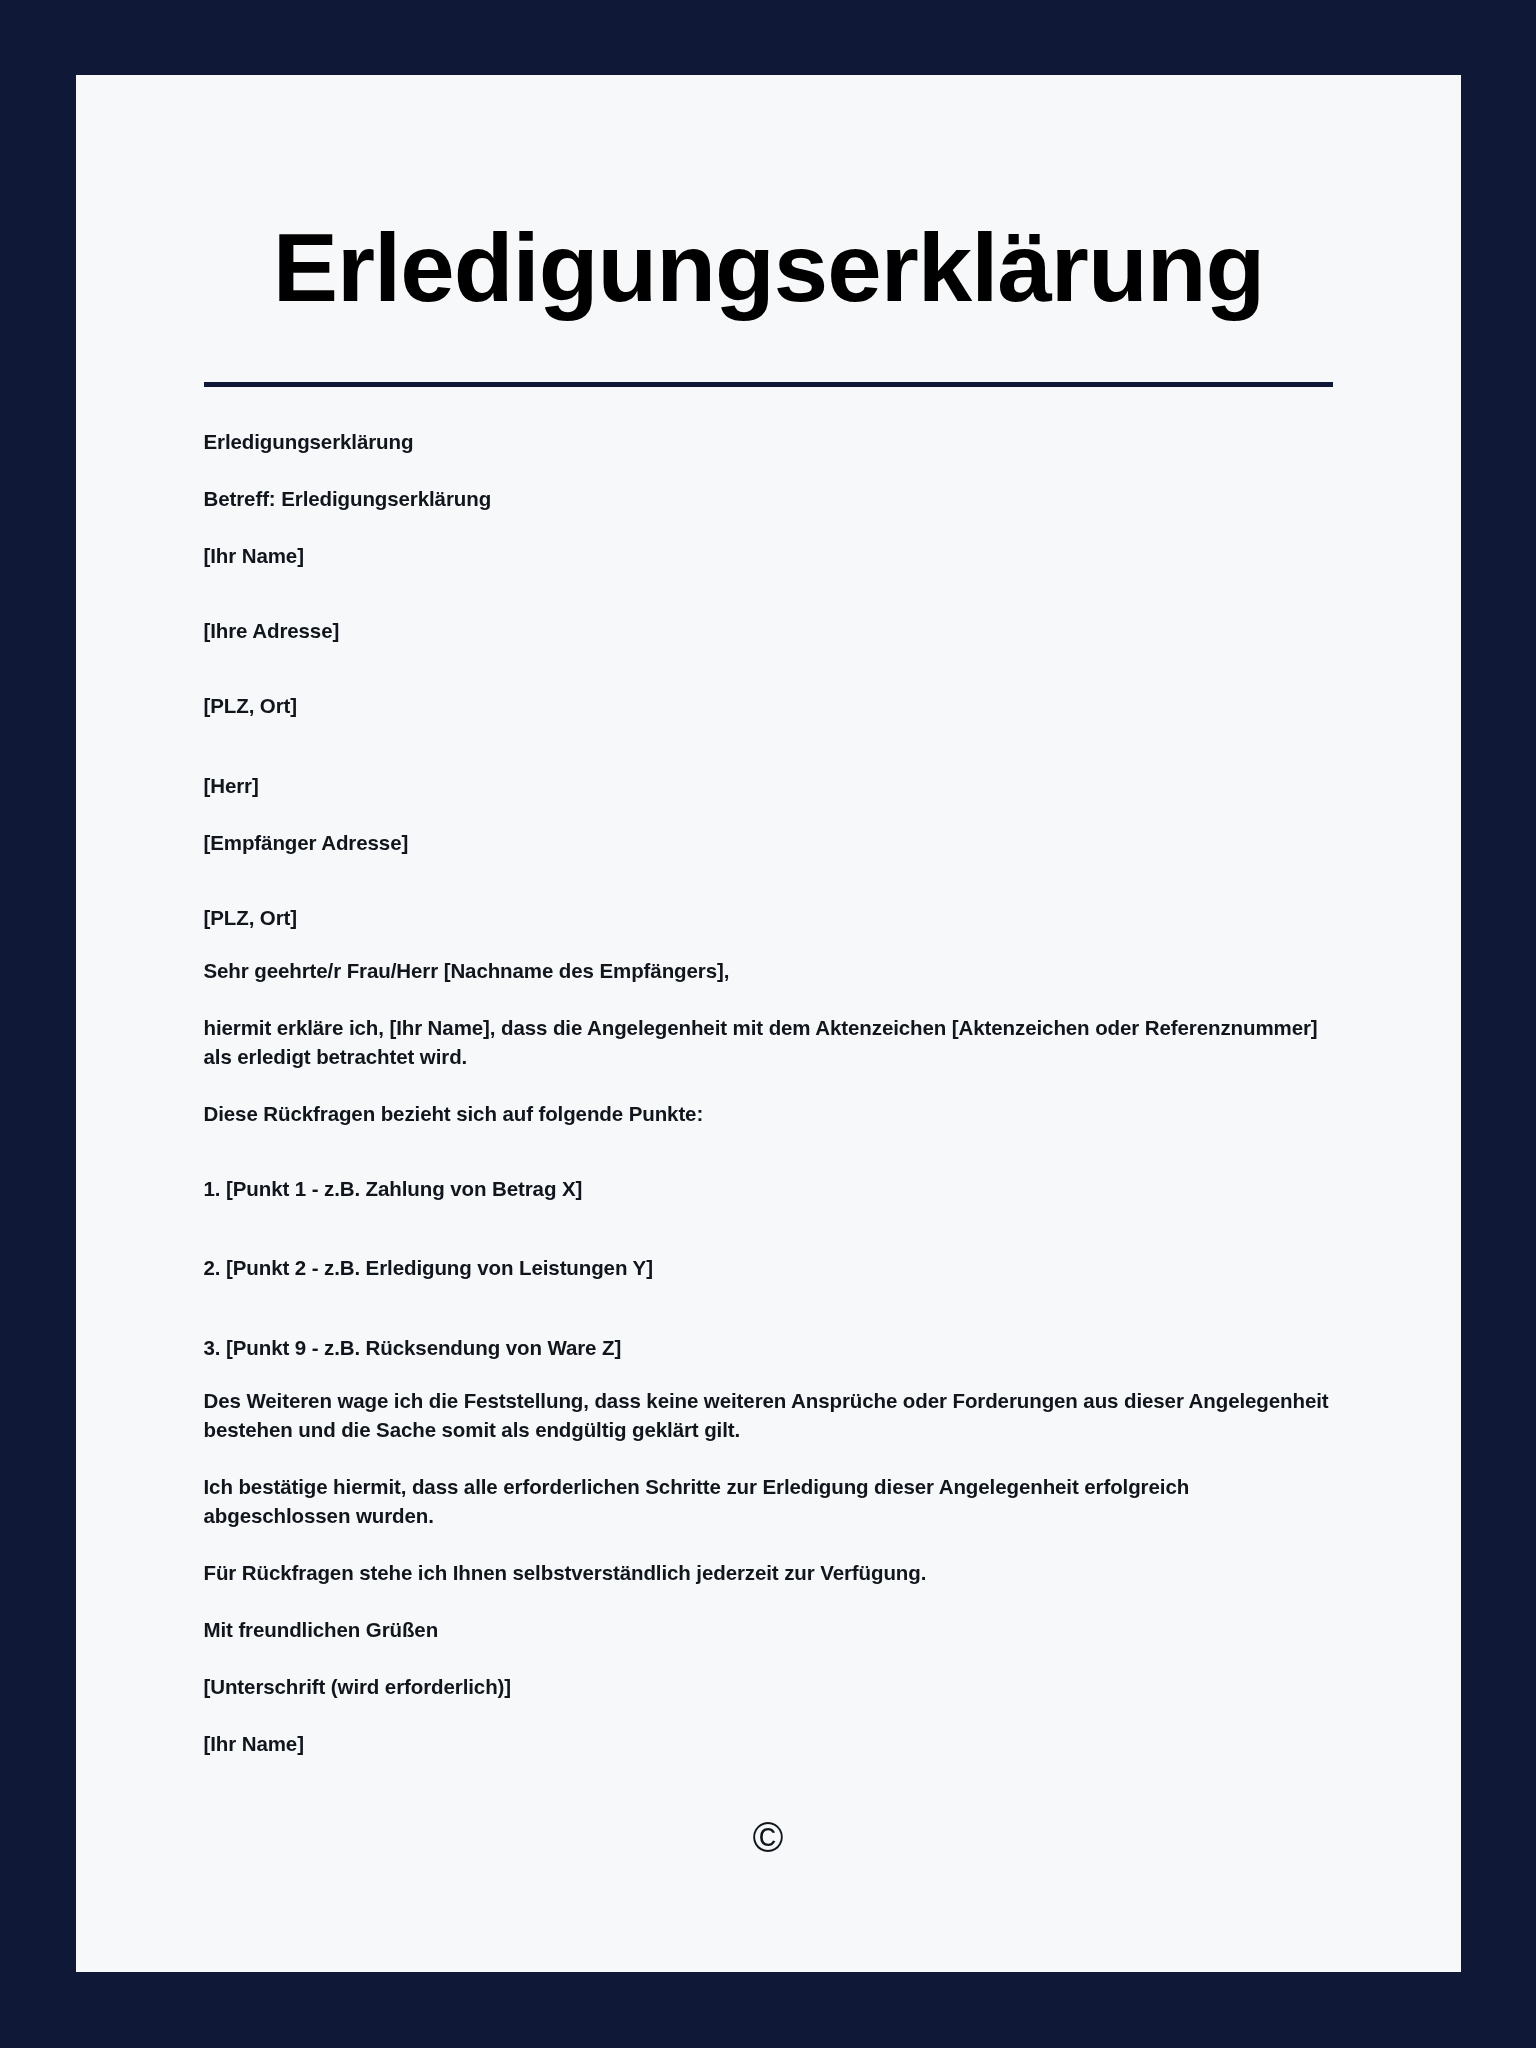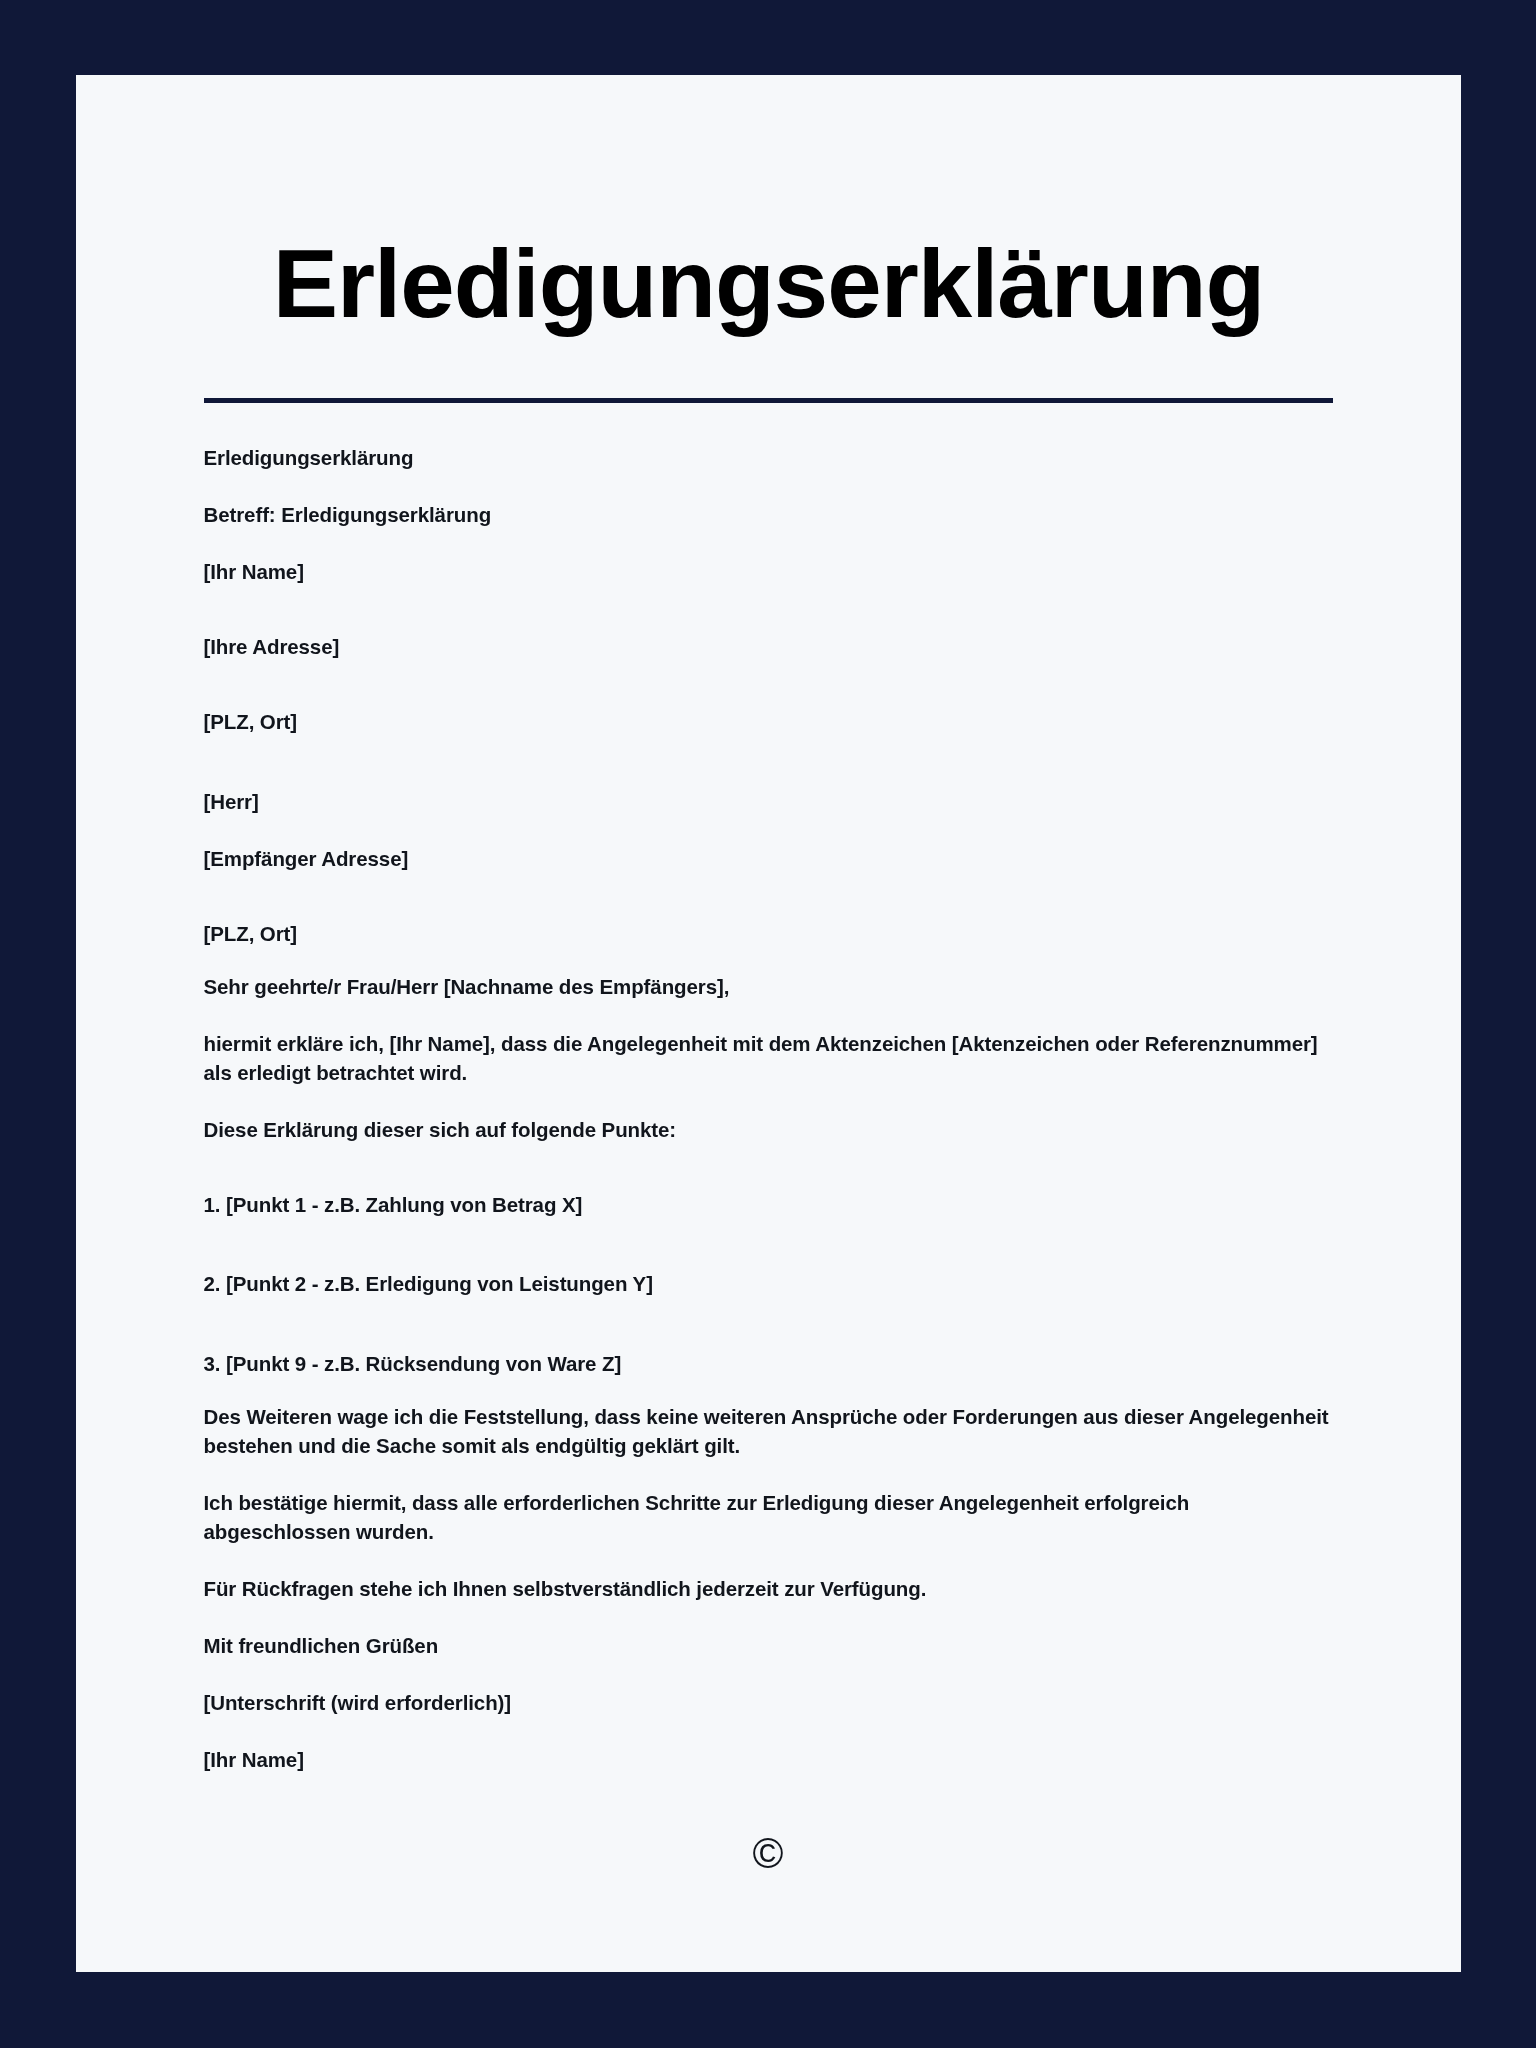--- a/index.html
+++ b/index.html
@@ -20,21 +20,21 @@
   .page {
     position: relative;
     width: 1385px;
     margin-top: 75px;
     min-height: 1897px;
     background: #f6f8fa;
     padding: 0;
   }
 
   .page-inner {
-    padding: 16px 128px;
+    padding: 0 128px;
   }
 
   .doc-title {
     text-align: center;
     font-family: "Liberation Sans", sans-serif;
     font-weight: 700;
     font-size: 96px;
     line-height: 1.0;
     letter-spacing: -1px;
     color: #000000;
@@ -106,21 +106,21 @@
 
 
       <p class="p gap-lg">[Empfänger Adresse]</p>
 
       <p class="p gap-sm">[PLZ, Ort]</p>
 
       <p class="p">Sehr geehrte/r Frau/Herr [Nachname des Empfängers],</p>
 
       <p class="p">hiermit erkläre ich, [Ihr Name], dass die Angelegenheit mit dem Aktenzeichen [Aktenzeichen oder Referenznummer] als erledigt betrachtet wird.</p>
 
-      <p class="p gap-lg">Diese Erklärung dieser sich auf folgende Punkte:</p>
+      <p class="p gap-lg">Diese Rückfragen bezieht sich auf folgende Punkte:</p>
 
       <p class="p gap-xl">1. [Punkt 1 - z.B. Zahlung von Betrag X]</p>
 
       <p class="p gap-xl">2. [Punkt 2 - z.B. Erledigung von Leistungen Y]</p>
 
       <p class="p gap-sm">3. [Punkt 9 - z.B. Rücksendung von Ware Z]</p>
 
       <p class="p">Des Weiteren wage ich die Feststellung, dass keine weiteren Ansprüche oder Forderungen aus dieser Angelegenheit bestehen und die Sache somit als endgültig geklärt gilt.</p>
 
       <p class="p">Ich bestätige hiermit, dass alle erforderlichen Schritte zur Erledigung dieser Angelegenheit erfolgreich abgeschlossen wurden.</p>

